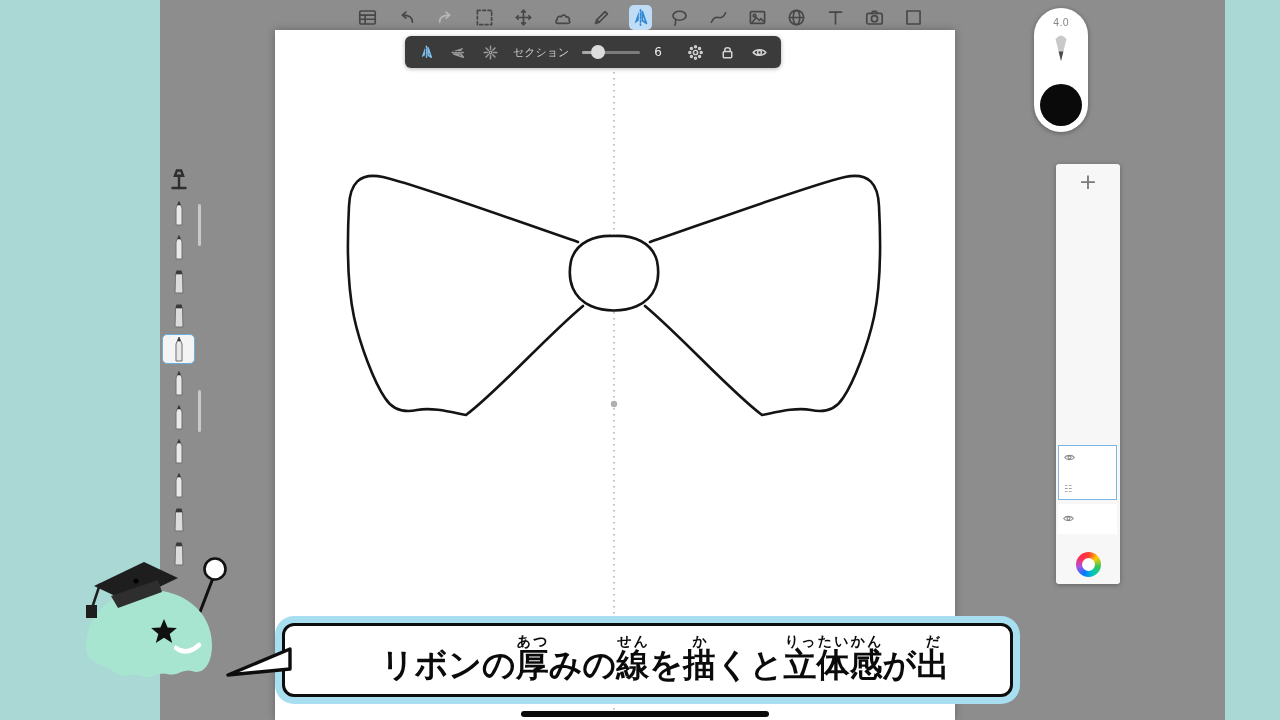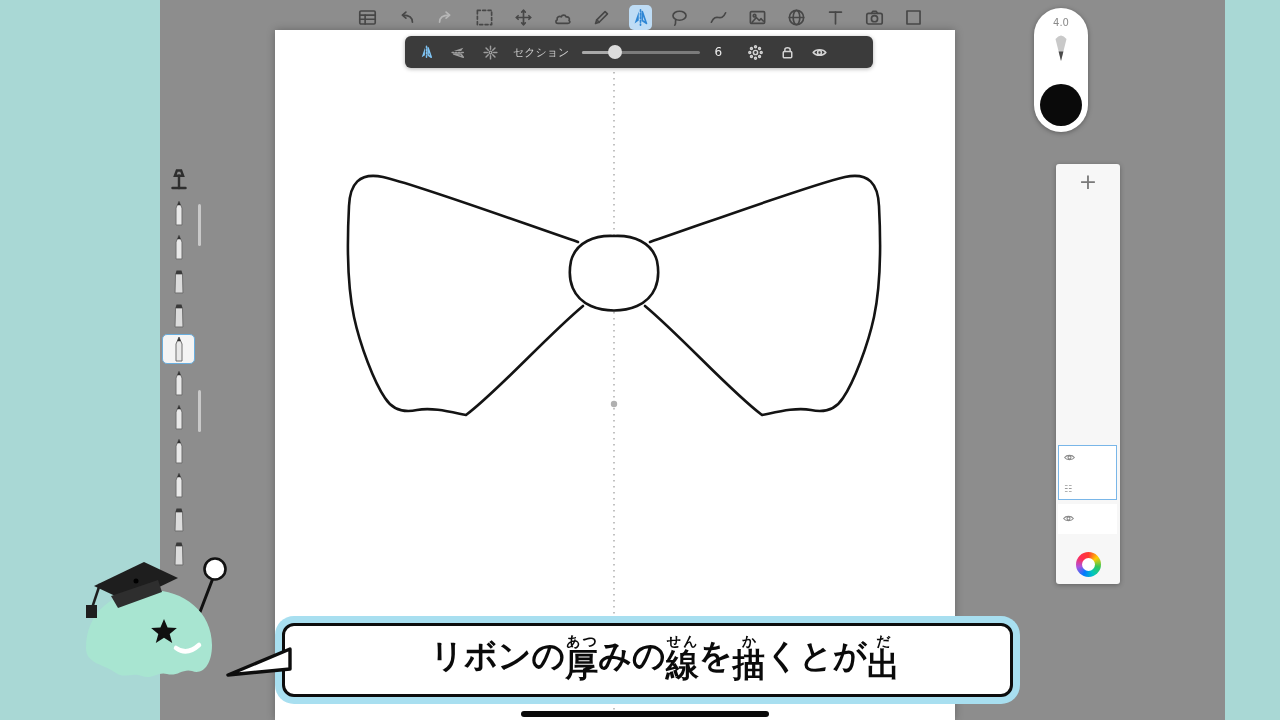--- a/index.html
+++ b/index.html
@@ -22,21 +22,21 @@
   #top-toolbar { position:absolute; left:356px; top:3px; height:28px; display:flex;
                  gap:16px; align-items:center; z-index:6; }
   .tb-icon { width:23px; height:25px; display:flex; align-items:center; justify-content:center;
              color:#474747; border-radius:5px; }
   .tb-icon svg { width:19px; height:19px; stroke:currentColor; fill:none;
                  stroke-width:1.4; stroke-linecap:round; stroke-linejoin:round; }
   .tb-icon.muted  { color:#b7b7b7; }
   .tb-icon.active { background:#bedcf5; color:#2e86d4; }
 
   
-  #sym-bar { position:absolute; left:405px; top:36px; width:468px; height:32px;
+  #sym-bar { position:absolute; left:405px; top:36px; width:376px; height:32px;
              background:#3b3b3b; border-radius:6px; display:flex; align-items:center;
              padding:0 12px; gap:13px; z-index:7; box-shadow:0 1px 4px rgba(0,0,0,.3); }
   .sb-icon { width:19px; height:19px; display:flex; align-items:center; justify-content:center; color:#d4d4d4; }
   .sb-icon svg { width:17px; height:17px; stroke:currentColor; fill:none;
                  stroke-width:1.4; stroke-linecap:round; stroke-linejoin:round; }
   .sb-icon.active { color:#7fc4f4; }
   .sb-icon.dim    { color:#9d9d9d; }
   #section-label { font-size:11px; color:#cacaca; white-space:nowrap; }
   #sym-slider { position:relative; width:118px; height:14px; }
   #sym-slider .track  { position:absolute; left:0; top:6px; width:100%; height:2.5px; background:#7b7b7b; border-radius:2px; }
@@ -75,21 +75,21 @@
   #color-wheel { position:absolute; left:20px; top:388px; width:25px; height:25px; border-radius:50%;
                  background:conic-gradient(#ff3b30,#ffcc00,#34c759,#00c7be,#007aff,#af52de,#ff2d55,#ff3b30);
                  display:flex; align-items:center; justify-content:center; }
   #color-wheel::after { content:""; width:13px; height:13px; border-radius:50%; background:#fff; }
 
   
   #caption-bubble { position:absolute; left:282px; top:623px; width:731px; height:74px;
                     background:#fff; border:3.5px solid #0d0d0d; border-radius:12px;
                     box-shadow:0 0 0 7px #a8dff0; z-index:20;
                     display:flex; align-items:flex-end; justify-content:center; padding-bottom:6px; }
-  #caption-text { font-size:33px; font-weight:bold; color:#0a0a0a; display:flex; align-items:flex-start;margin-left:35px; }
+  #caption-text { font-size:33px; font-weight:bold; color:#0a0a0a; display:flex; align-items:flex-end;margin-left:35px; }
   #caption-text ruby { ruby-position:over; }
   #caption-text rt { font-size:14px; font-weight:bold; }
   #bubble-tail { position:absolute; left:222px; top:645px; z-index:21; }
   #mascot { position:absolute; left:66px; top:548px; z-index:19; }
 
   #home-indicator { position:absolute; left:521px; top:711px; width:248px; height:6px;
                     background:#0a0a0a; border-radius:3px; z-index:22; }
 </style>
 </head>
 <body>
@@ -397,20 +397,21 @@
 
 <div id="caption-bubble">
   <div id="caption-text">
       <span>リボンの</span>
       <ruby>厚<rt>あつ</rt></ruby>
       <span>みの</span>
       <ruby>線<rt>せん</rt></ruby>
       <span>を</span>
       <ruby>描<rt>か</rt></ruby>
       <span>くと</span>
+      <ruby>立体感<rt>りったいかん</rt></ruby>
       <span>が</span>
       <ruby>出<rt>だ</rt></ruby>
     </div>
 </div>
 <svg id="bubble-tail" width="72" height="44" viewBox="0 0 72 44">
   <path d="M68 4 L6 30 L68 24 Z" fill="#ffffff" stroke="#0d0d0d" stroke-width="3.4" stroke-linejoin="round"></path>
 </svg>
 
 <div id="home-indicator"></div>
 

